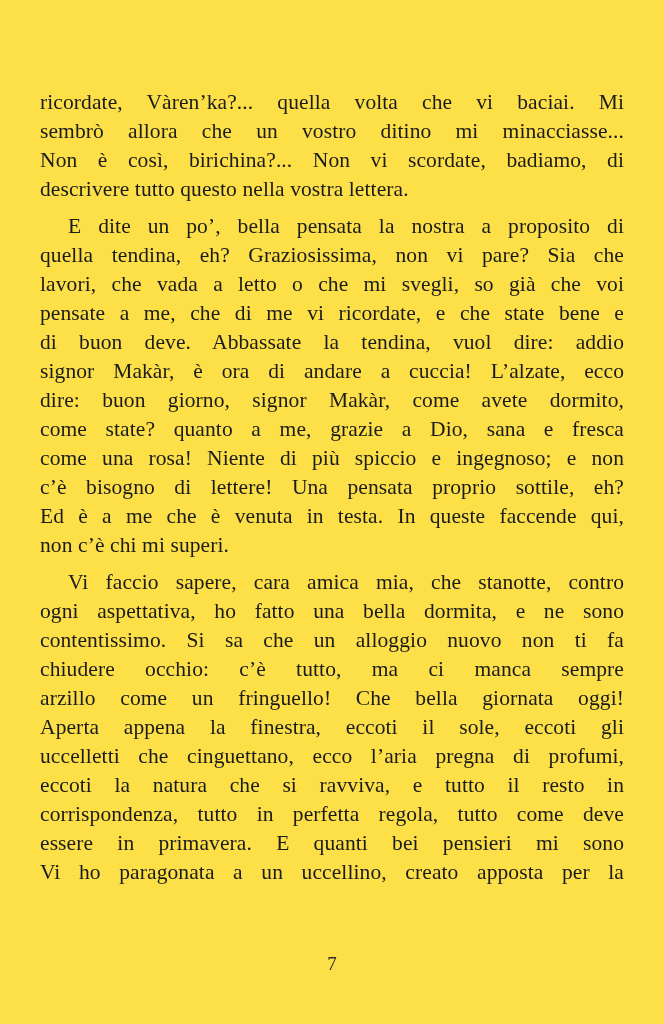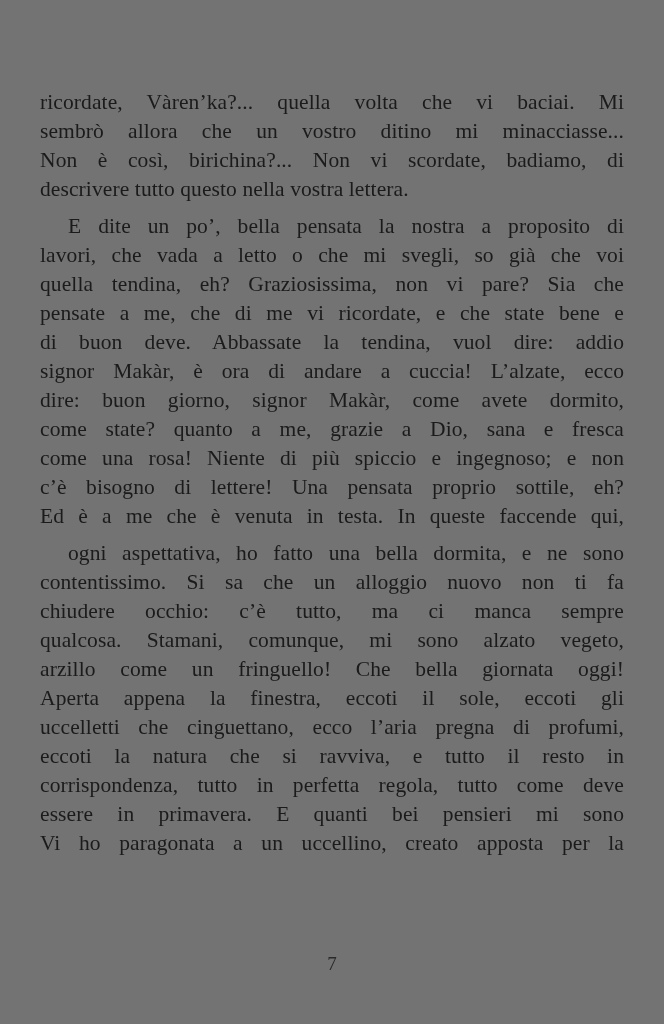--- a/index.html
+++ b/index.html
@@ -10,21 +10,21 @@
   }
   body {
     font-family: "Liberation Serif", serif;
     color: #1b1b1b;
     position: relative;
   }
   .page {
     position: absolute;
     left: 0; top: 0;
     width: 664px; height: 1024px;
-    background: #737373;
+    background: #fde047;
   }
   .text-block {
     position: absolute;
     left: 40px;
     top: 88px;
     width: 584px;
     font-size: 21.5px;
     line-height: 29px;
     letter-spacing: 0.1px;
   }
@@ -61,37 +61,38 @@
 
     <div class="para">
       <div class="line">ricordate, Vàren’ka?... quella volta che vi baciai. Mi</div>
       <div class="line">sembrò allora che un vostro ditino mi minacciasse...</div>
       <div class="line">Non è così, birichina?... Non vi scordate, badiamo, di</div>
       <div class="line last-line">descrivere tutto questo nella vostra lettera.</div>
     </div>
 
     <div class="para indented">
       <div class="line">E dite un po’, bella pensata la nostra a proposito di</div>
+      <div class="line">quella tendina, eh? Graziosissima, non vi pare? Sia che</div>
       <div class="line">lavori, che vada a letto o che mi svegli, so già che voi</div>
-      <div class="line">quella tendina, eh? Graziosissima, non vi pare? Sia che</div>
       <div class="line">pensate a me, che di me vi ricordate, e che state bene e</div>
       <div class="line">di buon deve. Abbassate la tendina, vuol dire: addio</div>
       <div class="line">signor Makàr, è ora di andare a cuccia! L’alzate, ecco</div>
       <div class="line">dire: buon giorno, signor Makàr, come avete dormito,</div>
       <div class="line">come state? quanto a me, grazie a Dio, sana e fresca</div>
       <div class="line">come una rosa! Niente di più spiccio e ingegnoso; e non</div>
       <div class="line">c’è bisogno di lettere! Una pensata proprio sottile, eh?</div>
       <div class="line">Ed è a me che è venuta in testa. In queste faccende qui,</div>
+      <div class="line last-line">non c’è chi mi superi.</div>
     </div>
 
     <div class="para indented">
+      <div class="line">Vi faccio sapere, cara amica mia, che stanotte, contro</div>
       <div class="line">ogni aspettativa, ho fatto una bella dormita, e ne sono</div>
       <div class="line">contentissimo. Si sa che un alloggio nuovo non ti fa</div>
       <div class="line">chiudere occhio: c’è tutto, ma ci manca sempre</div>
-      <div class="line">qualcosa. Stamani, comunque, mi sono alzato vegeto,</div>
       <div class="line">arzillo come un fringuello! Che bella giornata oggi!</div>
       <div class="line">Aperta appena la finestra, eccoti il sole, eccoti gli</div>
       <div class="line">uccelletti che cinguettano, ecco l’aria pregna di profumi,</div>
       <div class="line">eccoti la natura che si ravviva, e tutto il resto in</div>
       <div class="line">corrispondenza, tutto in perfetta regola, tutto come deve</div>
       <div class="line">essere in primavera. E quanti bei pensieri mi sono</div>
       <div class="line">Vi ho paragonata a un uccellino, creato apposta per la</div>
     </div>
 
   </div>

